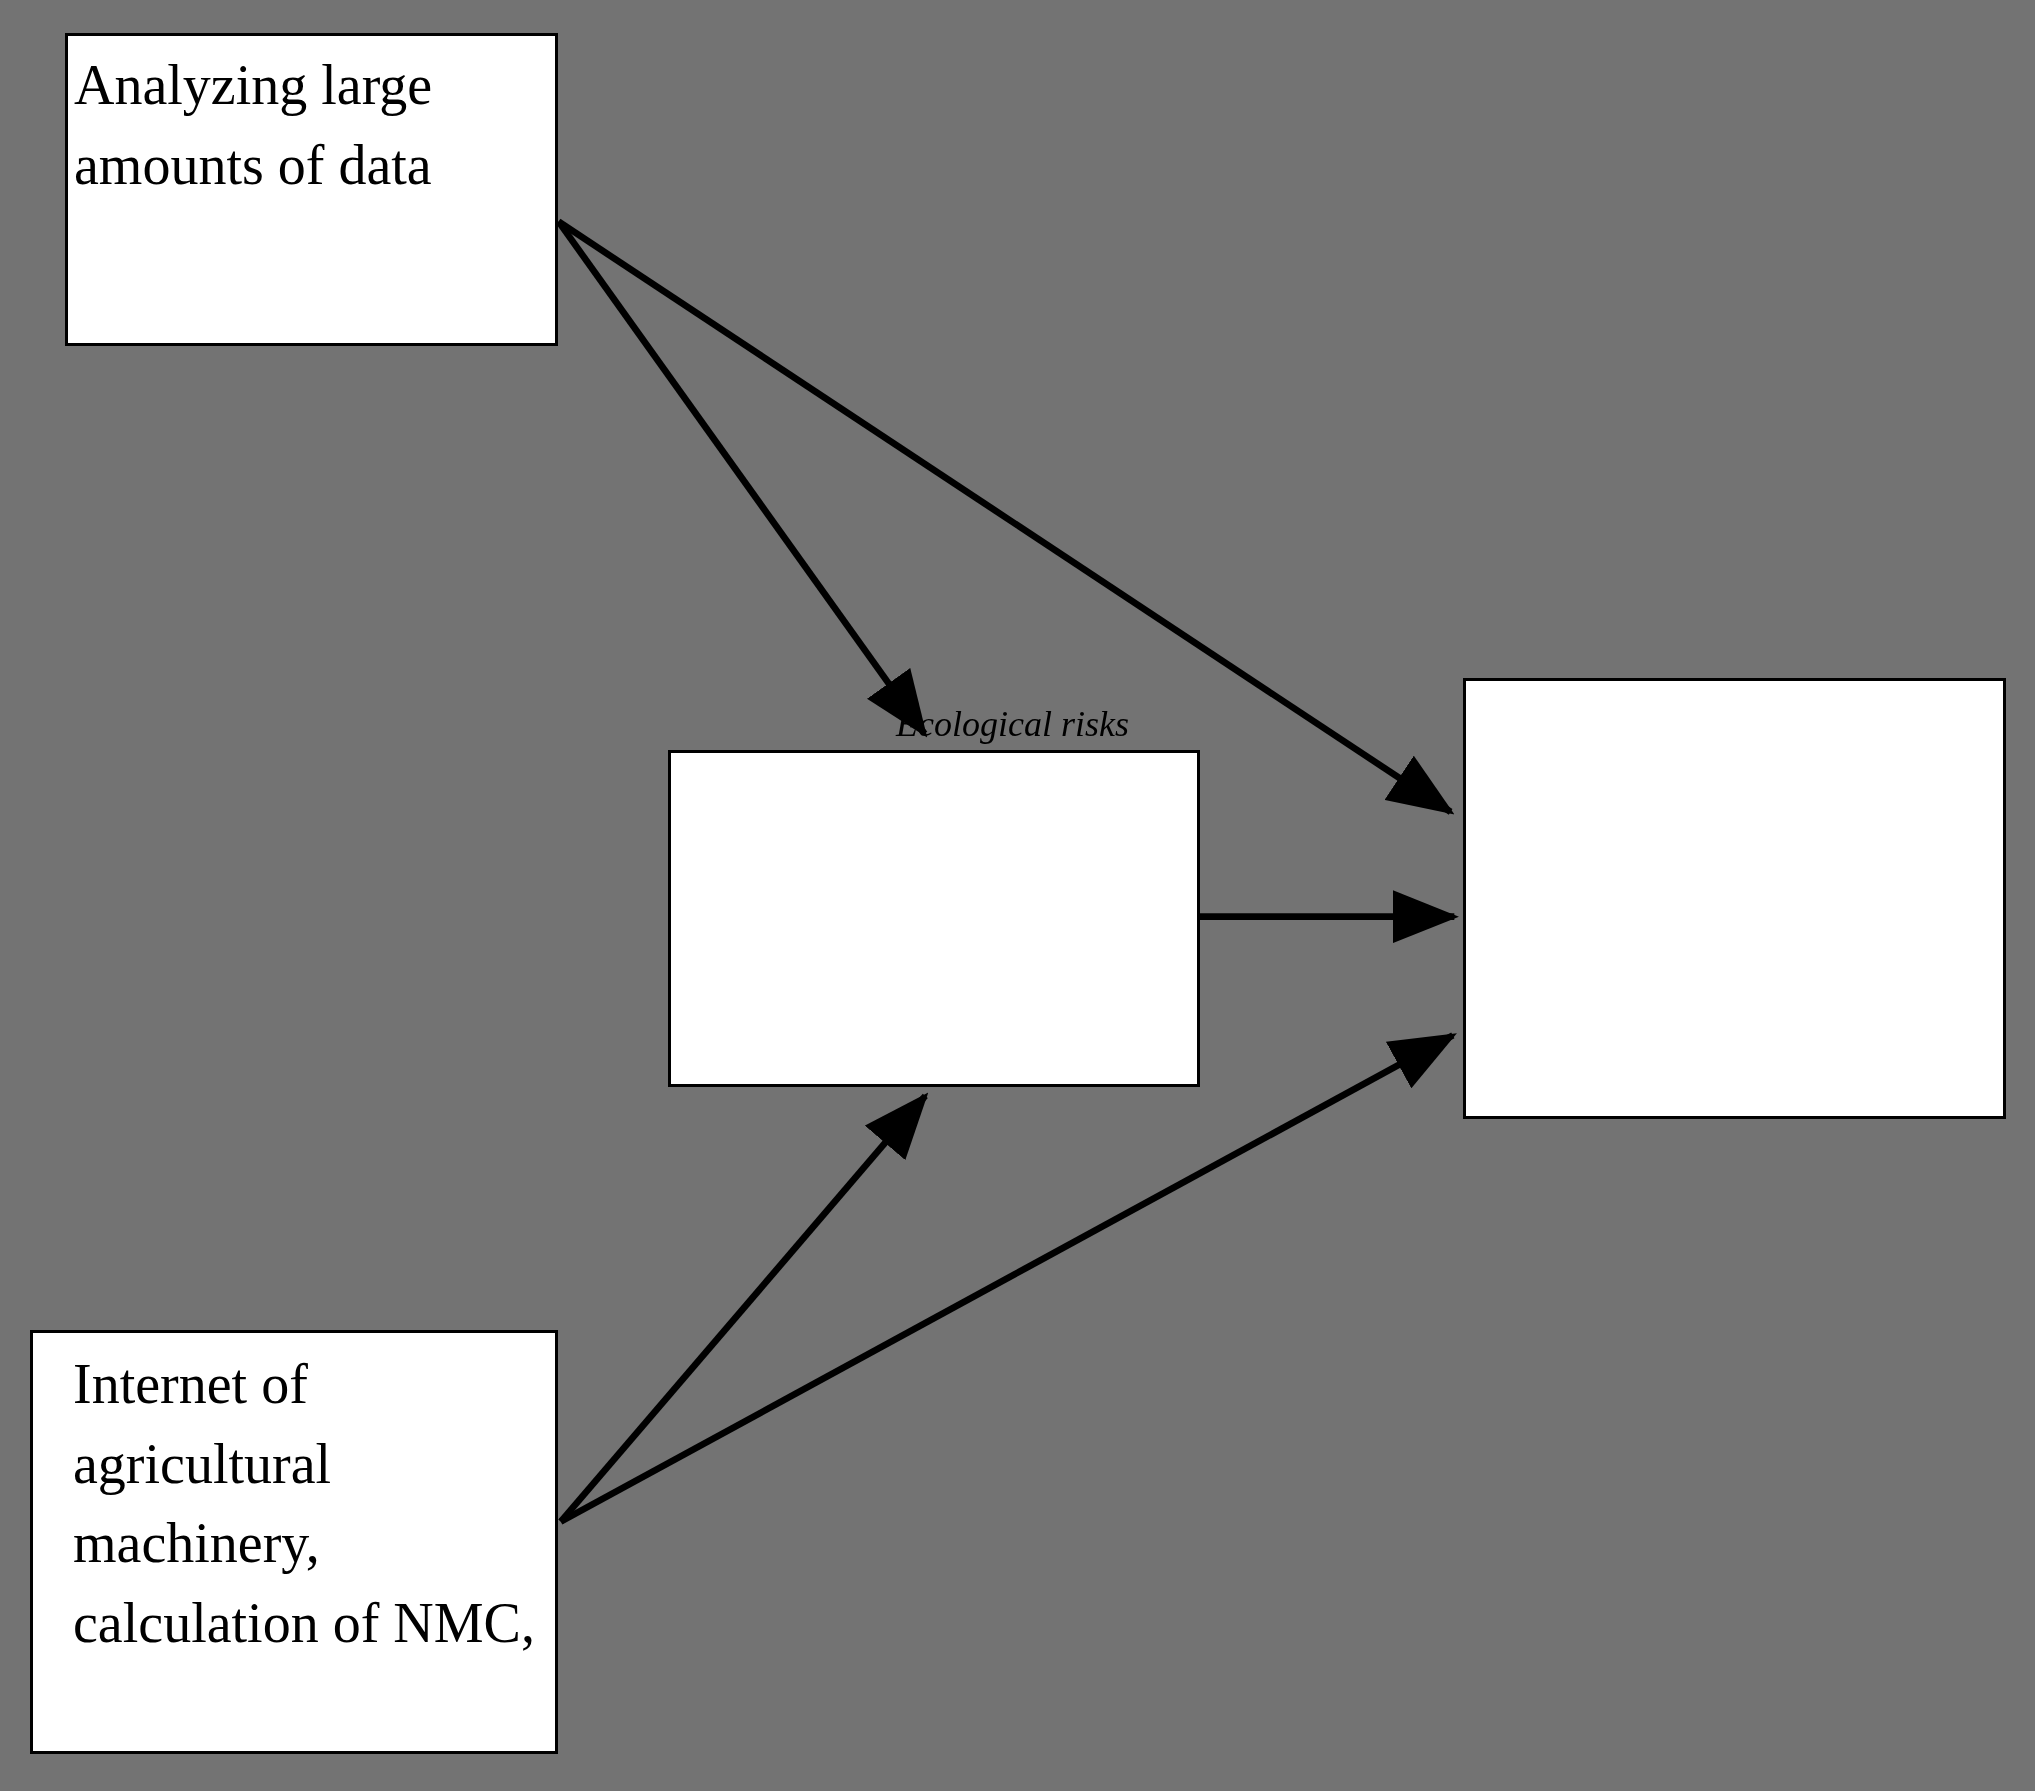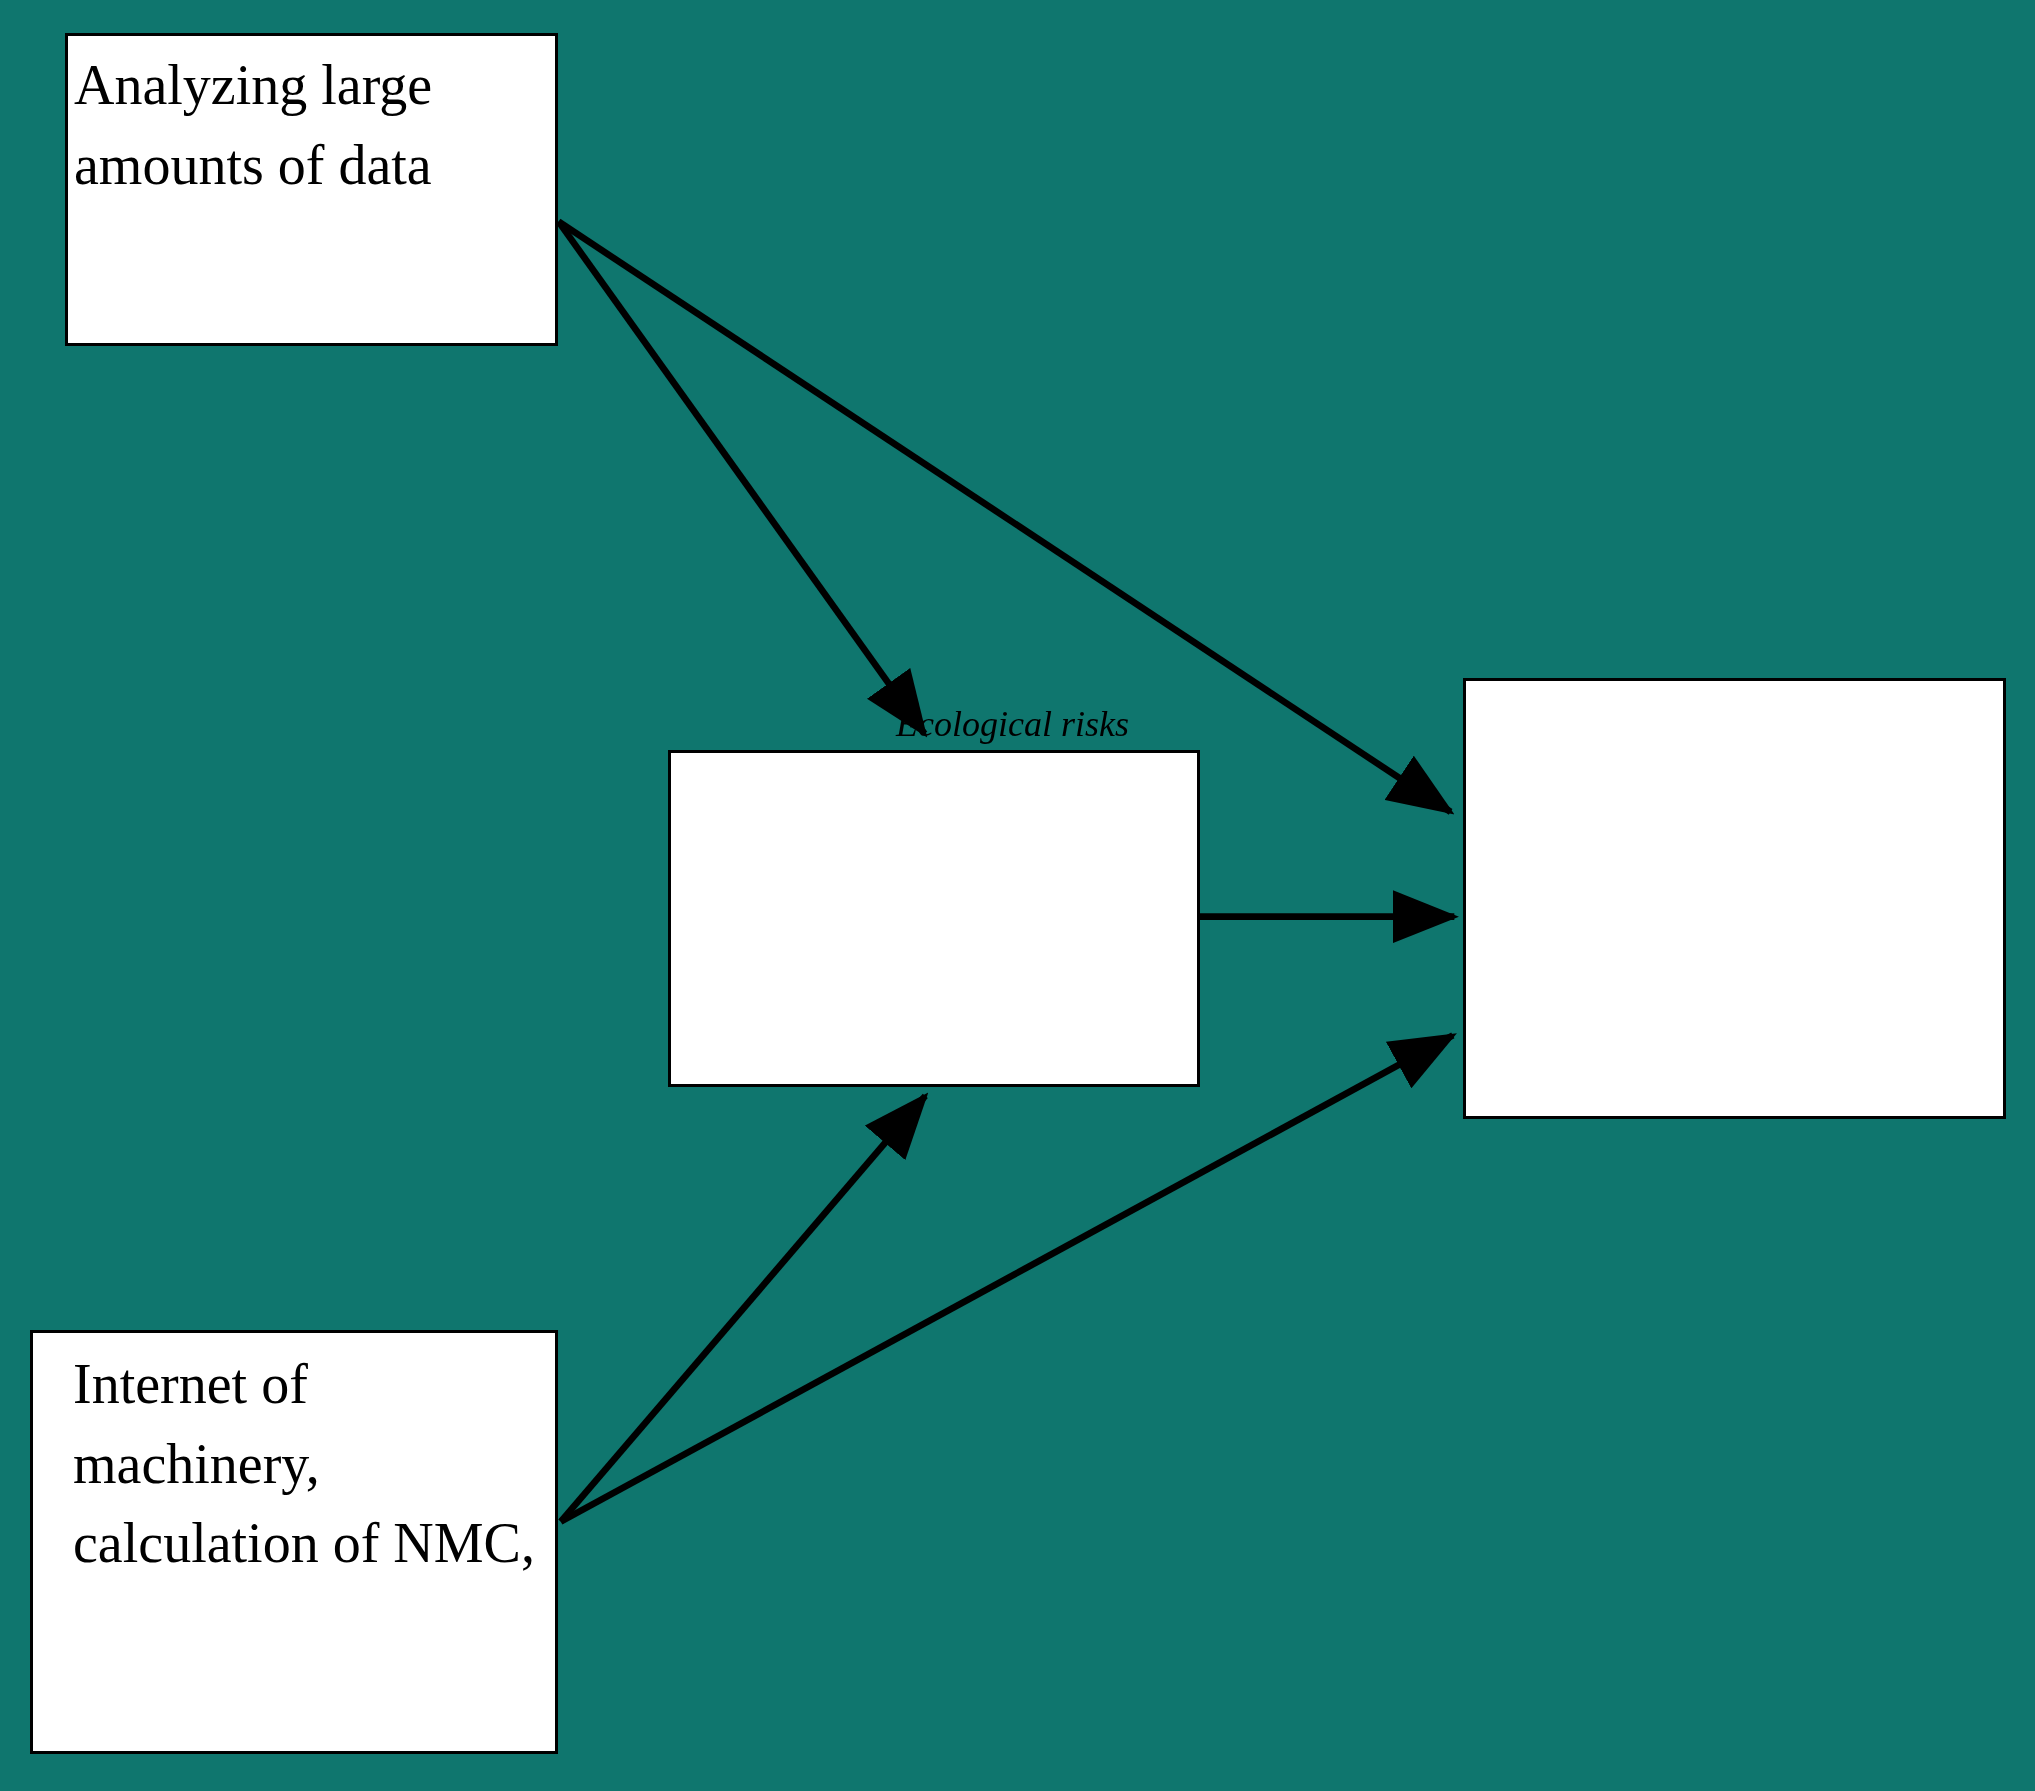--- a/index.html
+++ b/index.html
@@ -4,21 +4,21 @@
 <style>
   html, body {
     margin: 0;
     padding: 0;
     background: #ffffff;
   }
   #canvas {
     position: relative;
     width: 2035px;
     height: 1792px;
-    background: #0f766e;
+    background: #737373;
     overflow: hidden;
     font-family: "Liberation Serif", "DejaVu Serif", serif;
   }
   .edges-layer {
     position: absolute;
     left: 0;
     top: 0;
     width: 2035px;
     height: 1792px;
     pointer-events: none;
@@ -112,18 +112,19 @@
   <div id="label-ecological" class="floating-label">Ecological risks</div>
 
   <div id="box-nfert" class="node-box"></div>
 
   <div id="box-iot" class="node-box"></div>
   <div id="text-iot" class="node-text">
     <span class="justified-line">
       <span>Internet</span>
       <span>of</span>
     </span>
+    <span class="plain-line">agricultural</span>
     <span class="plain-line">machinery,</span>
     <span class="plain-line">calculation of NMC,</span>
   </div>
 
 </div>
 
 
 </body></html>

